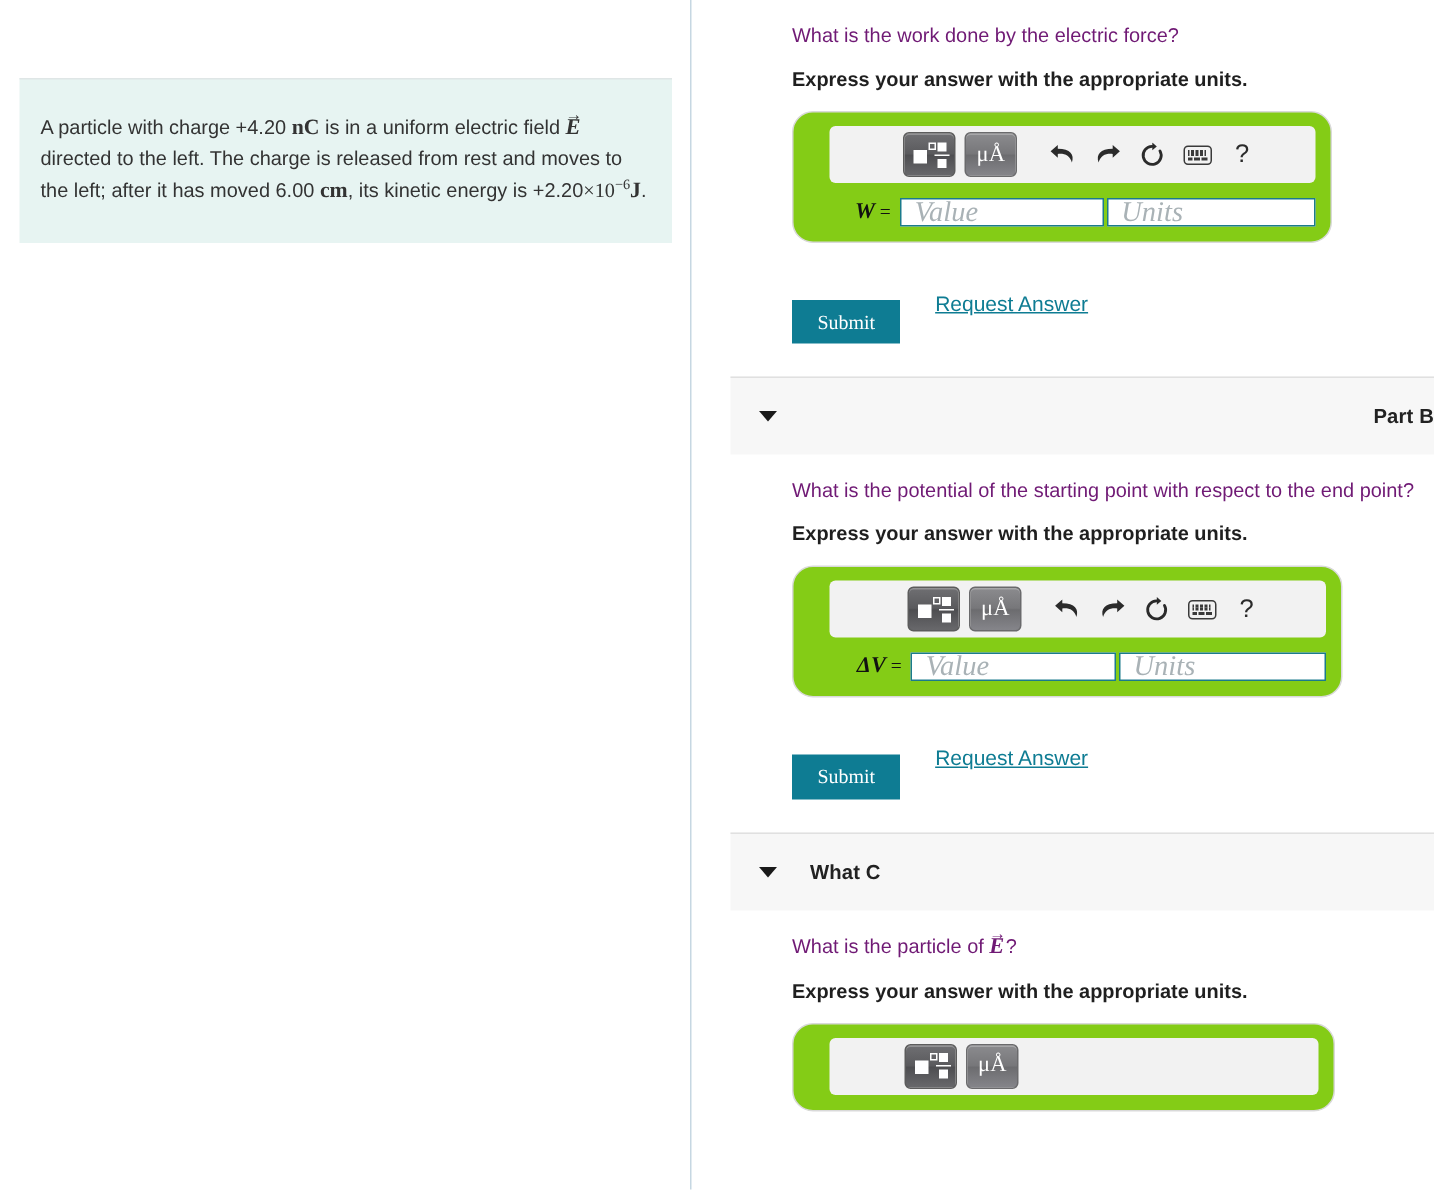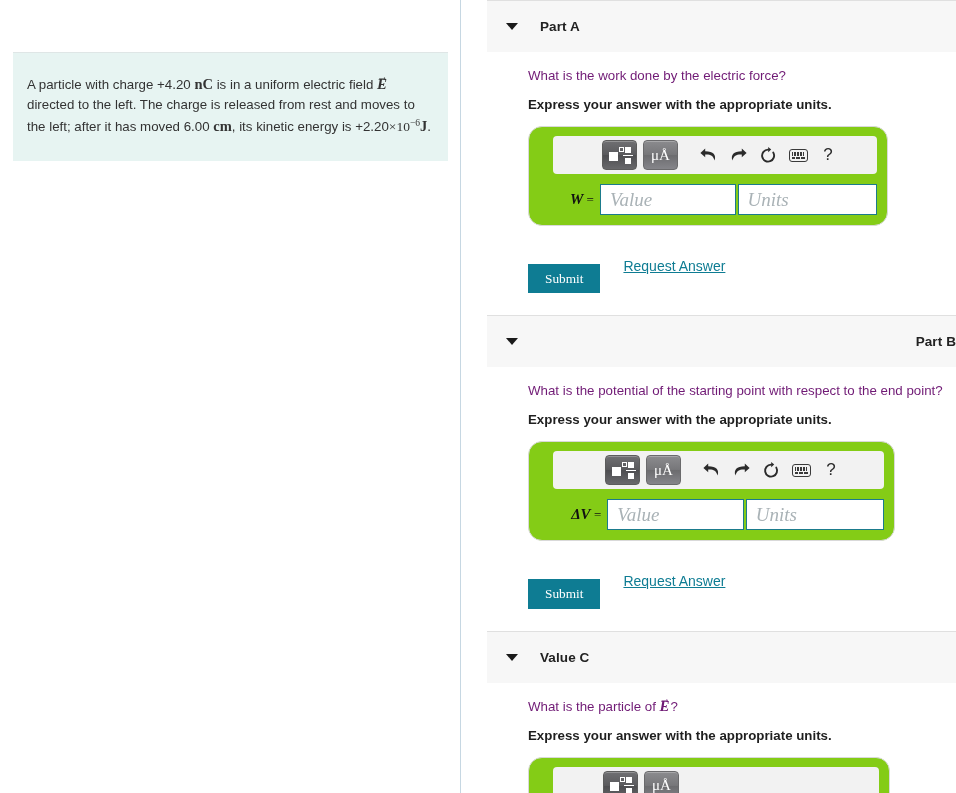--- a/index.html
+++ b/index.html
@@ -279,21 +279,21 @@
     width: 48px;
     text-align: right;
     padding-right: 6px;
     box-sizing: border-box;
   }
   .answer-card.b .eq-label { width: 56px; }
   .eq-label i { font-style: italic; font-weight: bold; }
   .eq-label .eqs { font-style: normal; font-weight: normal; font-size: 13px; }
 
   .field {
-    height: 31px;
+    height: 19px;
     border: 1px solid #1b7b8c;
     background: #ffffff;
     display: flex;
     align-items: center;
     padding-left: 9px;
     box-sizing: border-box;
     font-family: "Liberation Serif", serif;
     font-style: italic;
     font-size: 19px;
     color: #a9b2b6;
@@ -336,24 +336,20 @@
   <div class="left-col">
     <div class="problem-card">
       <div class="problem-text"><span>A particle with charge +4.20 </span><span class="unit">nC</span><span> is in a uniform electric field </span><span class="vec">E</span><span> directed to the left. The charge is released from rest and moves to the left; after it has moved 6.00 </span><span class="unit">cm</span><span>, its kinetic energy is +2.20</span><span class="mathsym">×</span><span class="mathsym">10</span><span class="sup">−6</span><span class="unit">J</span><span>.</span></div>
     </div>
   </div>
 
   <div class="divider"></div>
 
   <div class="right-col">
 
-    <div class="part-header">
-      <span class="caret"></span>
-      <span class="part-title">Part A</span>
-    </div>
     <div class="part-body">
       <div class="question">What is the work done by the electric force?</div>
       <div class="express">Express your answer with the appropriate units.</div>
 
       <div class="answer-card a">
         <div class="toolbar">
           <div class="tb-btn">
             <span class="ico-tmpl">
               <span class="big"></span>
                 <span class="sq-sup"></span>
@@ -502,21 +498,21 @@
       </div>
 
       <div class="submit-row">
         <button class="submit-btn">Submit</button>
         <span class="req-link">Request Answer</span>
       </div>
     </div>
 
     <div class="part-header" style="margin-top:22px;">
       <span class="caret"></span>
-      <span class="part-title">Value C</span>
+      <span class="part-title">What C</span>
     </div>
     <div class="part-body">
       <div class="question"><span>What is the particle of </span><span class="vec">E</span><span>?</span></div>
       <div class="express">Express your answer with the appropriate units.</div>
 
       <div class="answer-card c">
         <div class="toolbar">
           <div class="tb-btn">
             <span class="ico-tmpl">
               <span class="big"></span>

